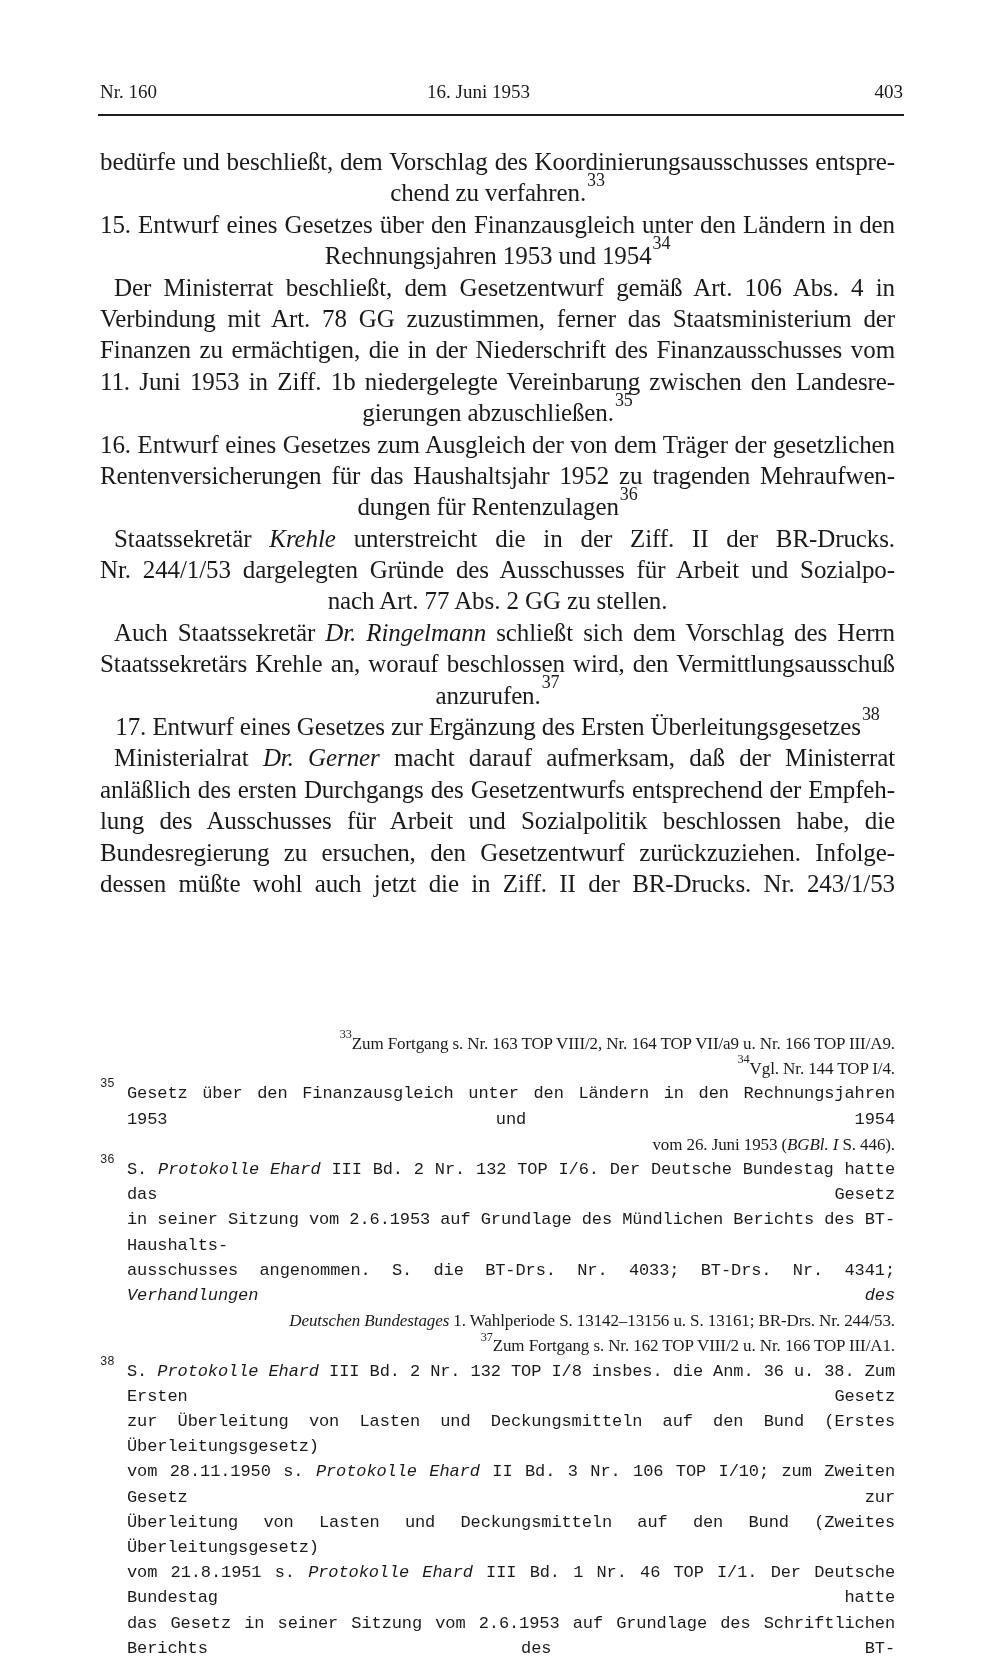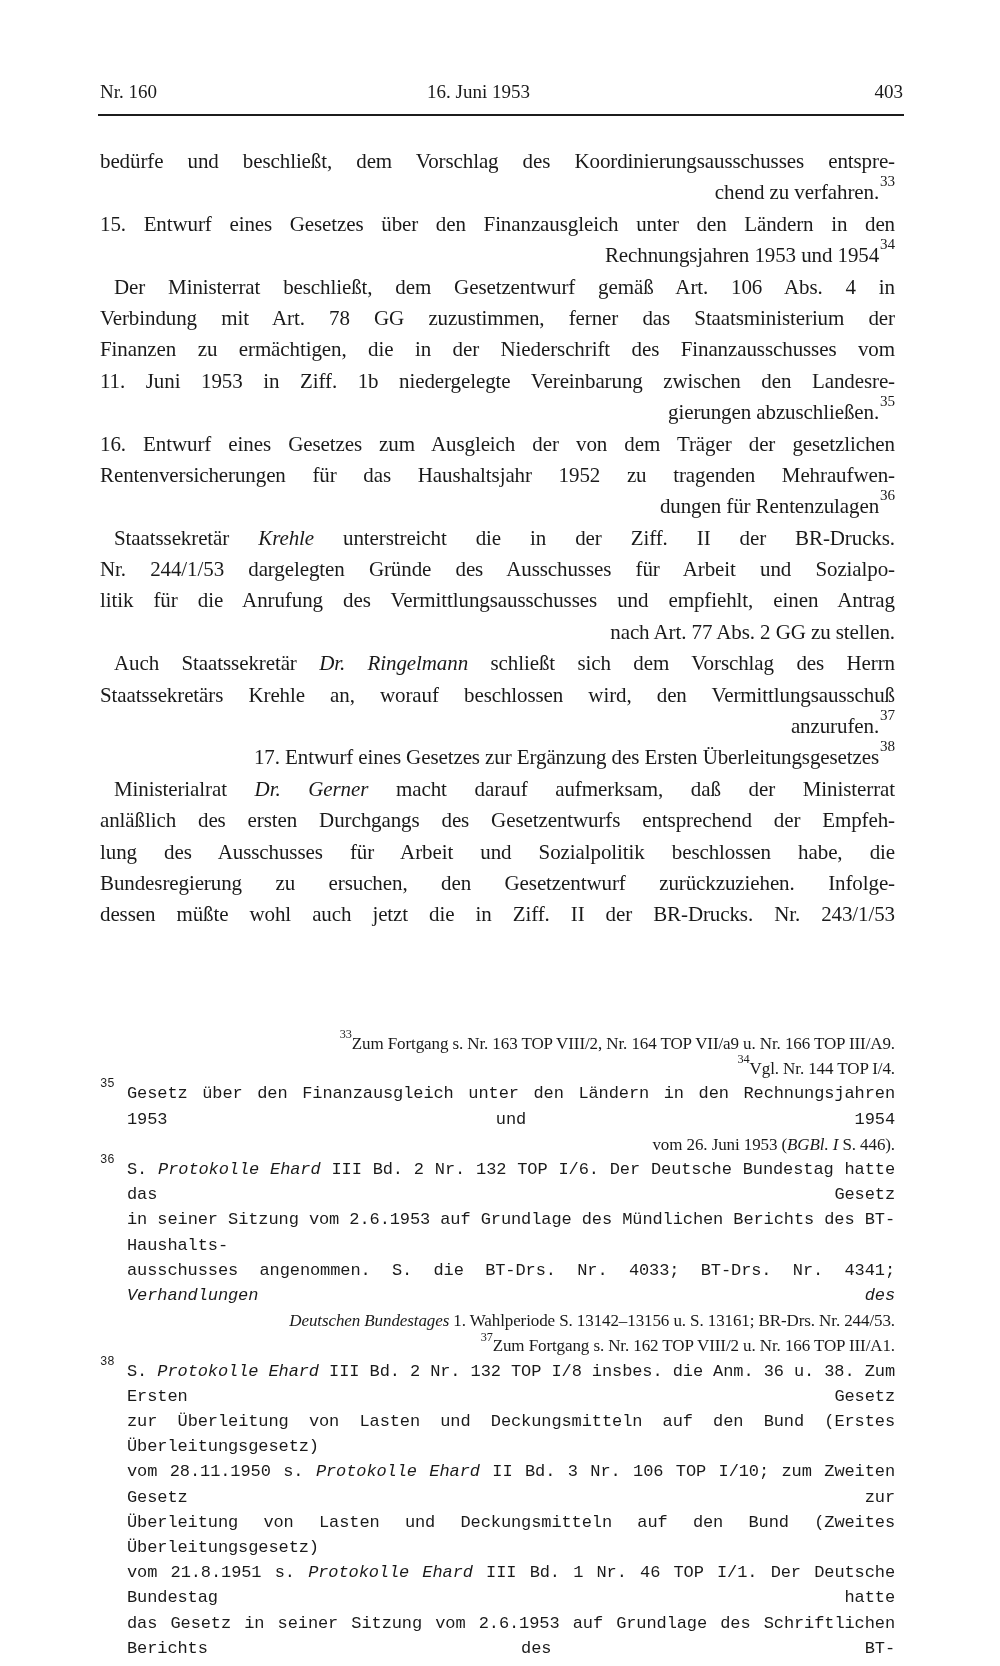--- a/index.html
+++ b/index.html
@@ -18,24 +18,24 @@
   
   #header { position: absolute; top: 81px; left: 0; width: 1000px; height: 28px; font-size: 19px; font-family: Liberation Serif, serif; }
   #h-num  { position: absolute; left: 100px; top: 0; }
   #h-date { position: absolute; left: 427px; top: 0; }
   #h-page { position: absolute; right: 97px; top: 0; }
   #rule   { position: absolute; top: 114px; left: 98px; width: 806px; height: 2px; background: #1c1c1c; }
 
   
   #body-text {
     position: absolute; top: 146px; left: 100px; width: 795px;
-    font-size: 21px; line-height: 31.4px;
+    font-size: 25px; line-height: 31.4px;
     letter-spacing: -0.1px;
   }
-  .bl { height: 31.4px; text-align: right; }
+  .bl { height: 31.4px; text-align: center; }
   .bl.just { text-align: justify; text-align-last: justify; }
   .bl.indent { padding-left: 14px; }
   sup.sup { font-size: 0.72em; position: relative; top: -0.34em; line-height: 0; margin-left: 1px; }
 
   
   #footnotes {
     position: absolute; top: 1031px; left: 100px; width: 795px;
     font-size: 17px; line-height: 25.2px;
     letter-spacing: -0.1px;
   }
@@ -79,21 +79,20 @@
         <div class="bl">gierungen abzuschließen.<sup class="sup">35</sup></div>
       </div>
       <div>
         <div class="bl just">16. Entwurf eines Gesetzes zum Ausgleich der von dem Träger der gesetzlichen</div>
         <div class="bl just">Rentenversicherungen für das Haushaltsjahr 1952 zu tragenden Mehraufwen-</div>
         <div class="bl">dungen für Rentenzulagen<sup class="sup">36</sup></div>
       </div>
       <div>
         <div class="bl just indent">Staatssekretär <i>Krehle</i> unterstreicht die in der Ziff. II der BR-Drucks.</div>
         <div class="bl just">Nr. 244/1/53 dargelegten Gründe des Ausschusses für Arbeit und Sozialpo-</div>
-        <div class="bl just">litik für die Anrufung des Vermittlungsausschusses und empfiehlt, einen Antrag</div>
         <div class="bl">nach Art. 77 Abs. 2 GG zu stellen.</div>
       </div>
       <div>
         <div class="bl just indent">Auch Staatssekretär <i>Dr. Ringelmann</i> schließt sich dem Vorschlag des Herrn</div>
         <div class="bl just">Staatssekretärs Krehle an, worauf beschlossen wird, den Vermittlungsausschuß</div>
         <div class="bl">anzurufen.<sup class="sup">37</sup></div>
       </div>
       <div>
         <div class="bl">17. Entwurf eines Gesetzes zur Ergänzung des Ersten Überleitungsgesetzes<sup class="sup">38</sup></div>
       </div>

